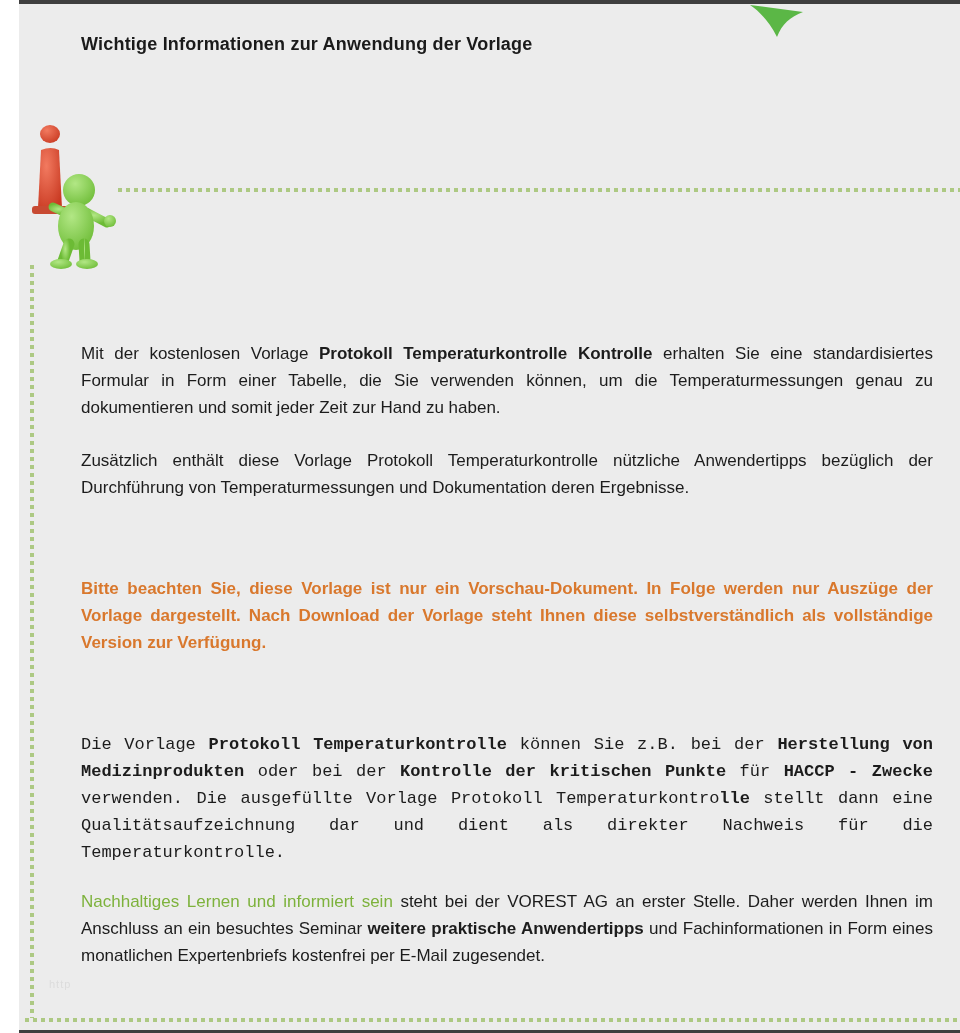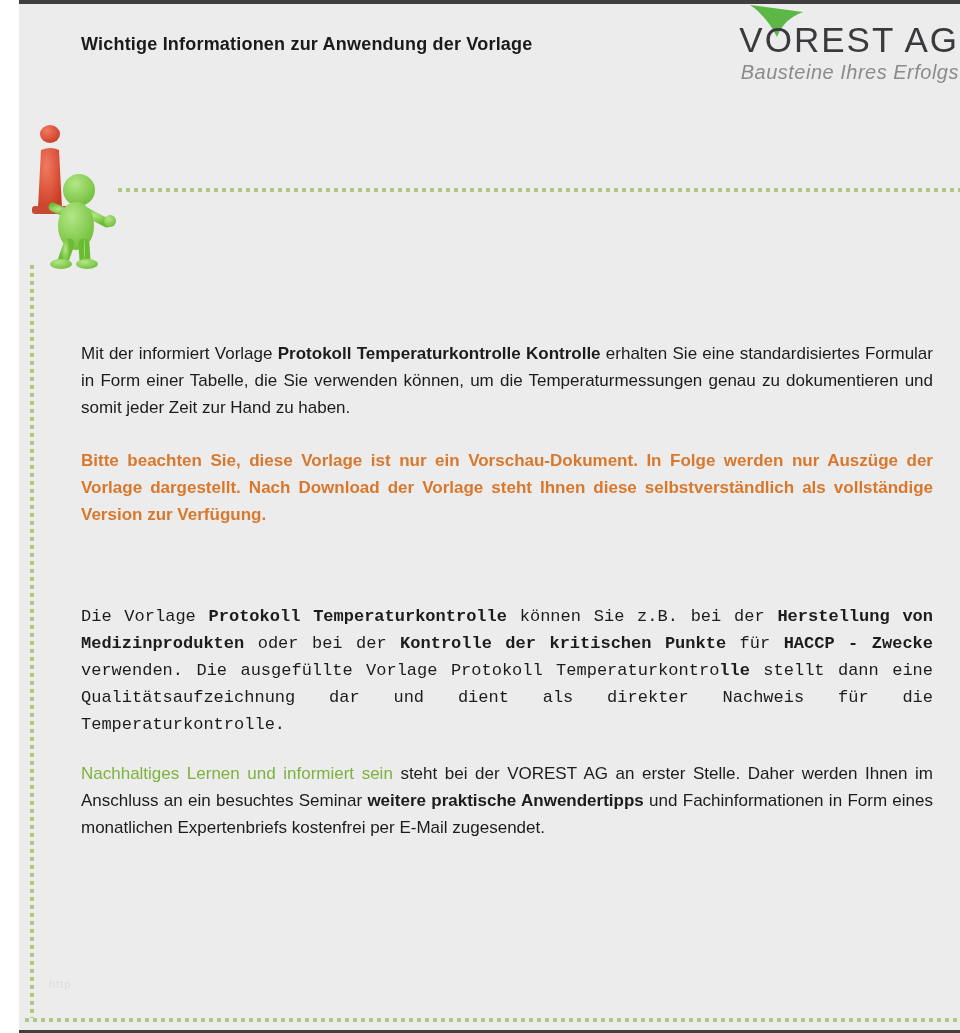--- a/index.html
+++ b/index.html
@@ -79,24 +79,20 @@
 <body>
 
 <div class="page">
 
   <h1 class="page-title">Wichtige Informationen zur Anwendung der Vorlage</h1>
 
   <svg class="logo-triangle" viewBox="0 0 62 34">
     <path d="M4,1 L57,8 C44,13 36,20 31,33 C23,17 13,7 4,1 Z" fill="#5BB746"></path>
   </svg>
 
-  <div class="logo">
-    <div class="logo-name">VOREST AG</div>
-    <div class="logo-tagline">Bausteine Ihres Erfolgs</div>
-  </div>
 
   <div class="figure-wrap">
     <svg viewBox="0 0 97 150" width="97" height="150">
       <defs>
         <radialGradient id="gRed" cx="35%" cy="30%" r="80%">
           <stop offset="0%" stop-color="#F27A60"></stop>
           <stop offset="100%" stop-color="#C93A22"></stop>
         </radialGradient>
         <radialGradient id="gGreen" cx="38%" cy="30%" r="80%">
           <stop offset="0%" stop-color="#B2E785"></stop>
@@ -119,21 +115,22 @@
       <ellipse cx="64" cy="144" rx="11" ry="5" fill="url(#gGreen)"></ellipse>
     </svg>
   </div>
 
   <div class="dot-h dot-top"></div>
   <div class="dot-v dot-right"></div>
   <div class="dot-h dot-bottom"></div>
   <div class="dot-v dot-left"></div>
 
   <div class="content">
-    <p class="para p1"><span class="seg-r">Mit der informiert Vorlage </span><span class="seg-b">Protokoll Temperaturkontrolle Kontrolle</span><span class="seg-r"> erhalten Sie eine standardisiertes Formular in Form einer Tabelle, die Sie verwenden können, um die Temperaturmessungen genau zu dokumentieren und somit jeder Zeit zur Hand zu haben.</span></p>
+    <p class="para p1"><span class="seg-r">Mit der kostenlosen Vorlage </span><span class="seg-b">Protokoll Temperaturkontrolle Kontrolle</span><span class="seg-r"> erhalten Sie eine standardisiertes Formular in Form einer Tabelle, die Sie verwenden können, um die Temperaturmessungen genau zu dokumentieren und somit jeder Zeit zur Hand zu haben.</span></p>
+    <p class="para p2"><span class="seg-r">Zusätzlich enthält diese Vorlage Protokoll Temperaturkontrolle nützliche Anwendertipps bezüglich der Durchführung von Temperaturmessungen und Dokumentation deren Ergebnisse.</span></p>
     <p class="para p3"><span class="seg-orange">Bitte beachten Sie, diese Vorlage ist nur ein Vorschau-Dokument. In Folge werden nur Auszüge der Vorlage dargestellt. Nach Download der Vorlage steht Ihnen diese selbstverständlich als vollständige Version zur Verfügung.</span></p>
     <p class="para p4"><span class="seg-r">Die Vorlage </span><span class="seg-b">Protokoll Temperaturkontrolle</span><span class="seg-r"> können Sie z.B. bei der </span><span class="seg-b">Herstellung von Medizinprodukten</span><span class="seg-r"> oder bei der </span><span class="seg-b">Kontrolle der kritischen Punkte</span><span class="seg-r"> für </span><span class="seg-b">HACCP - Zwecke</span><span class="seg-r"> verwenden. Die ausgefüllte Vorlage Protokoll Temperaturkontro</span><span class="seg-b">lle</span><span class="seg-r"> stellt dann eine Qualitätsaufzeichnung dar und dient als direkter Nachweis für die Temperaturkontrolle.</span></p>
     <p class="para p5"><span class="seg-green">Nachhaltiges Lernen und informiert sein</span><span class="seg-r"> steht bei der VOREST AG an erster Stelle. Daher werden Ihnen im Anschluss an ein besuchtes Seminar </span><span class="seg-b">weitere praktische Anwendertipps</span><span class="seg-r"> und Fachinformationen in Form eines monatlichen Expertenbriefs kostenfrei per E-Mail zugesendet.</span></p>
   </div>
 
   <div class="watermark">http</div>
 
 </div>
 
 </body></html>

